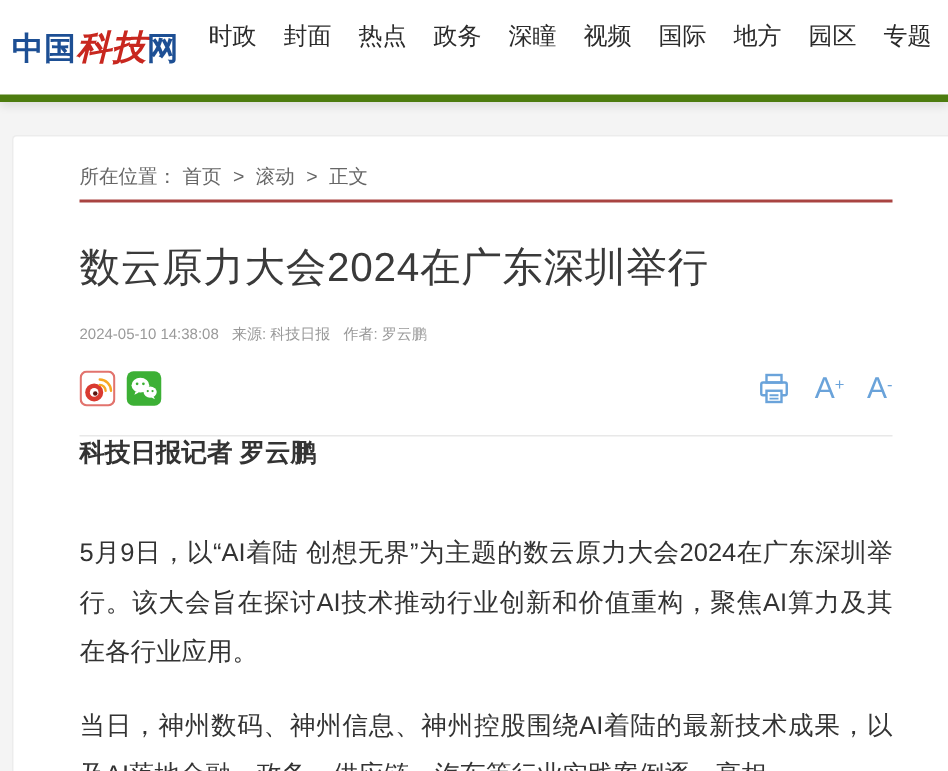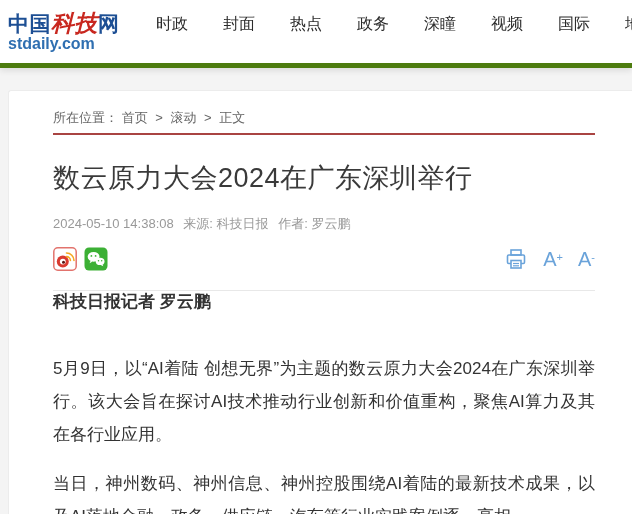--- a/index.html
+++ b/index.html
@@ -14,33 +14,33 @@
   .site-header{height:68px;background:#fff;border-bottom:5px solid #4d7c0f;
     box-shadow:0 3px 6px rgba(0,0,0,.09);display:flex;align-items:center;
     position:relative;z-index:2;}
   .logo{margin-left:8px;line-height:1;cursor:pointer;width:104px;flex:none;}
   .logo-line1{font-size:21px;font-weight:bold;letter-spacing:0.5px;white-space:nowrap;}
   .logo-cn{color:var(--logo-blue);}
   .logo-script{color:var(--logo-red);font-family:"DejaVu Serif","Liberation Serif",serif;
     font-style:italic;font-size:23px;}
   .logo-domain{font-size:16px;font-weight:600;color:var(--domain-blue);margin-top:2px;}
   .main-nav{display:flex;gap:18px;margin-left:27px;margin-top:-14px;}
-  .nav-item{font-size:16px;color:#2b2b2b;text-decoration:none;white-space:nowrap;cursor:pointer;margin-left:17px;}
+  .nav-item{font-size:16px;color:#2b2b2b;text-decoration:none;white-space:nowrap;cursor:pointer;}
   
   .page-body{padding-top:22px;height:318px;background:#f4f4f4;}
   .card{margin-left:8px;background:#fff;border:1px solid #ececec;border-right:none;
     border-bottom:none;border-top-left-radius:3px;min-height:424px;
     padding:18px 37px 0 44px;}
   .breadcrumb{font-size:13px;color:#666;line-height:17px;}
   .breadcrumb a{color:#666;text-decoration:none;cursor:pointer;}
   .crumb-sep{margin:0 4px;}
   .red-rule{margin-top:7px;height:2px;background:var(--rule-red);}
   .article-title{margin-top:24px;font-size:27px;line-height:38px;font-weight:400;
     color:#3a3a3a;letter-spacing:0.5px;}
-  .article-meta{margin-top:18px;font-size:13px;color:#999;line-height:17px;}
+  .article-meta{margin-top:18px;font-size:10px;color:#999;line-height:17px;}
   .article-meta span{margin-right:6px;}
   .toolbar{margin-top:14px;height:26px;display:flex;align-items:center;
     justify-content:space-between;}
   .share-group{display:flex;gap:7px;align-items:center;}
   .share-btn{width:24px;height:24px;cursor:pointer;display:block;}
   .tool-group{display:flex;gap:15px;align-items:center;}
   .print-btn{width:24px;height:24px;cursor:pointer;display:block;}
   .font-btn{font-size:20px;color:var(--icon-blue);cursor:pointer;line-height:24px;
     font-weight:400;}
   .font-btn sup{font-size:11px;vertical-align:top;position:relative;top:-2px;}
@@ -49,21 +49,20 @@
   .para{font-size:17px;color:#333;line-height:33px;text-align:justify;}
   .para.first{margin-top:39px;}
   .para + .para{margin-top:16px;}
 </style>
 </head>
 <body>
 
 <div class="site-header">
   <div class="logo">
     <div class="logo-line1"><span class="logo-cn">中国</span><span class="logo-script">科技</span><span class="logo-cn">网</span></div>
-    <div class="logo-domain">stdaily.com</div>
   </div>
   <nav class="main-nav">
     <a class="nav-item">时政</a>
     <a class="nav-item">封面</a>
     <a class="nav-item">热点</a>
     <a class="nav-item">政务</a>
     <a class="nav-item">深瞳</a>
     <a class="nav-item">视频</a>
     <a class="nav-item">国际</a>
     <a class="nav-item">地方</a>

